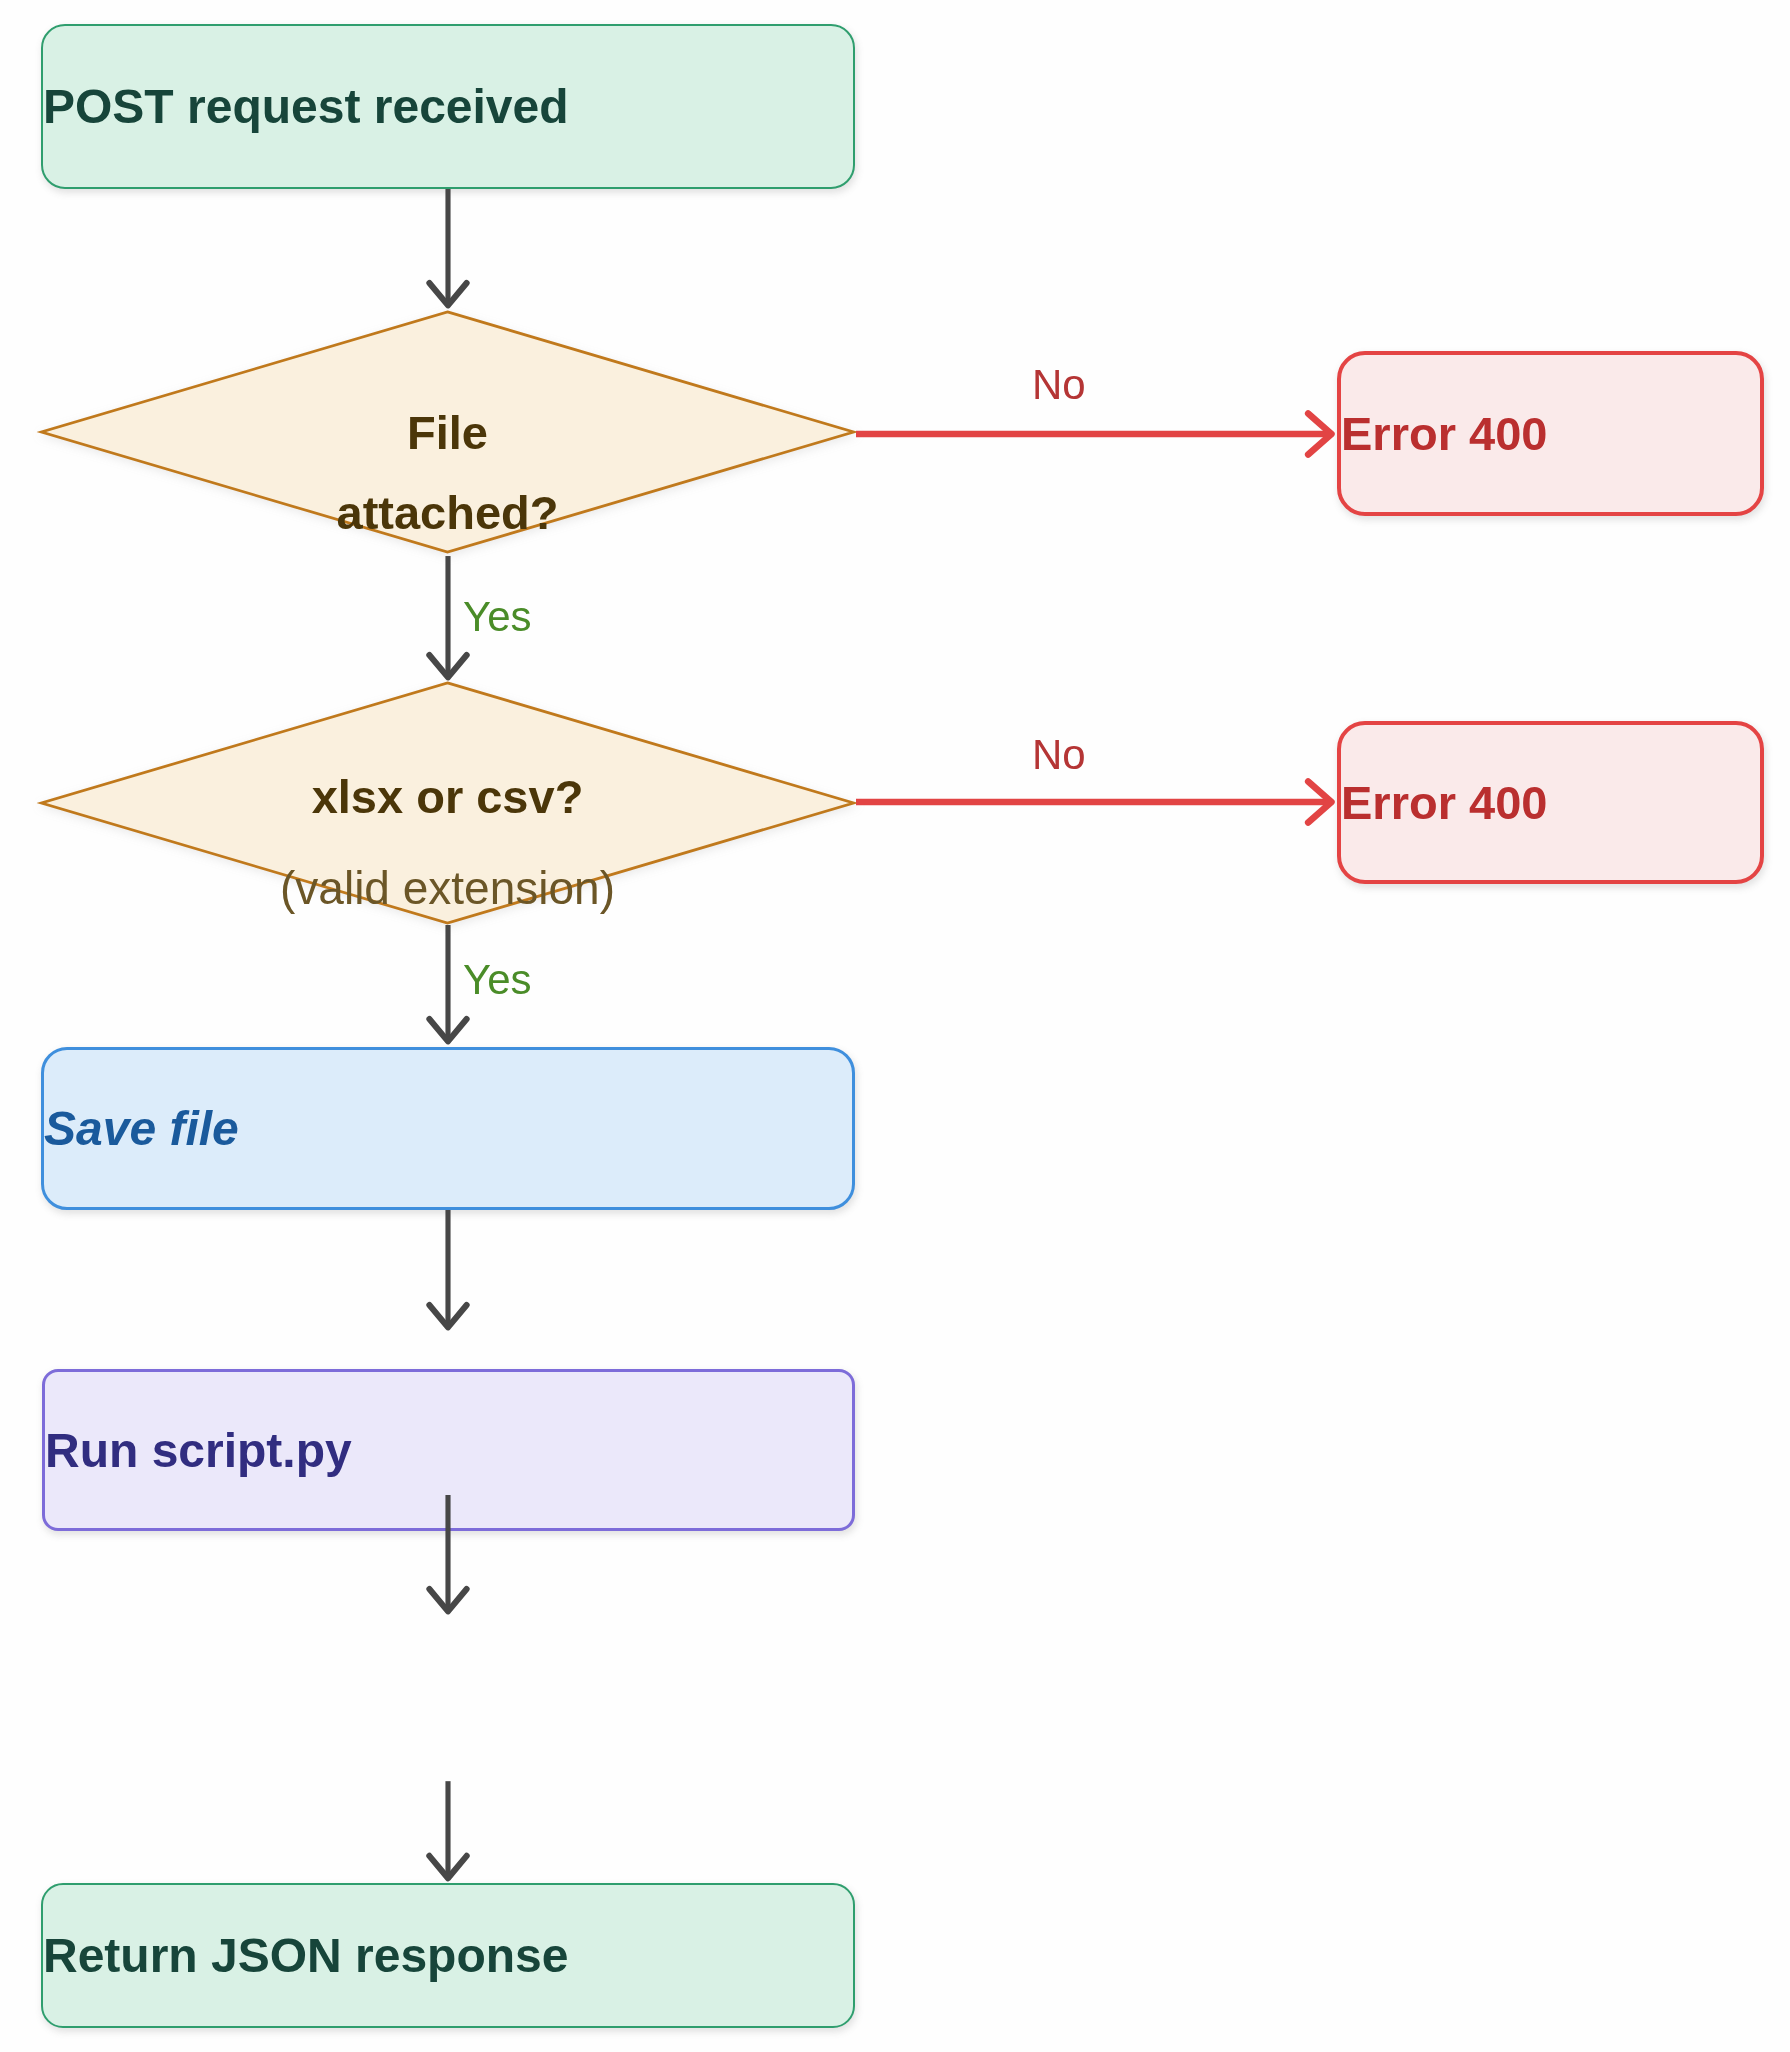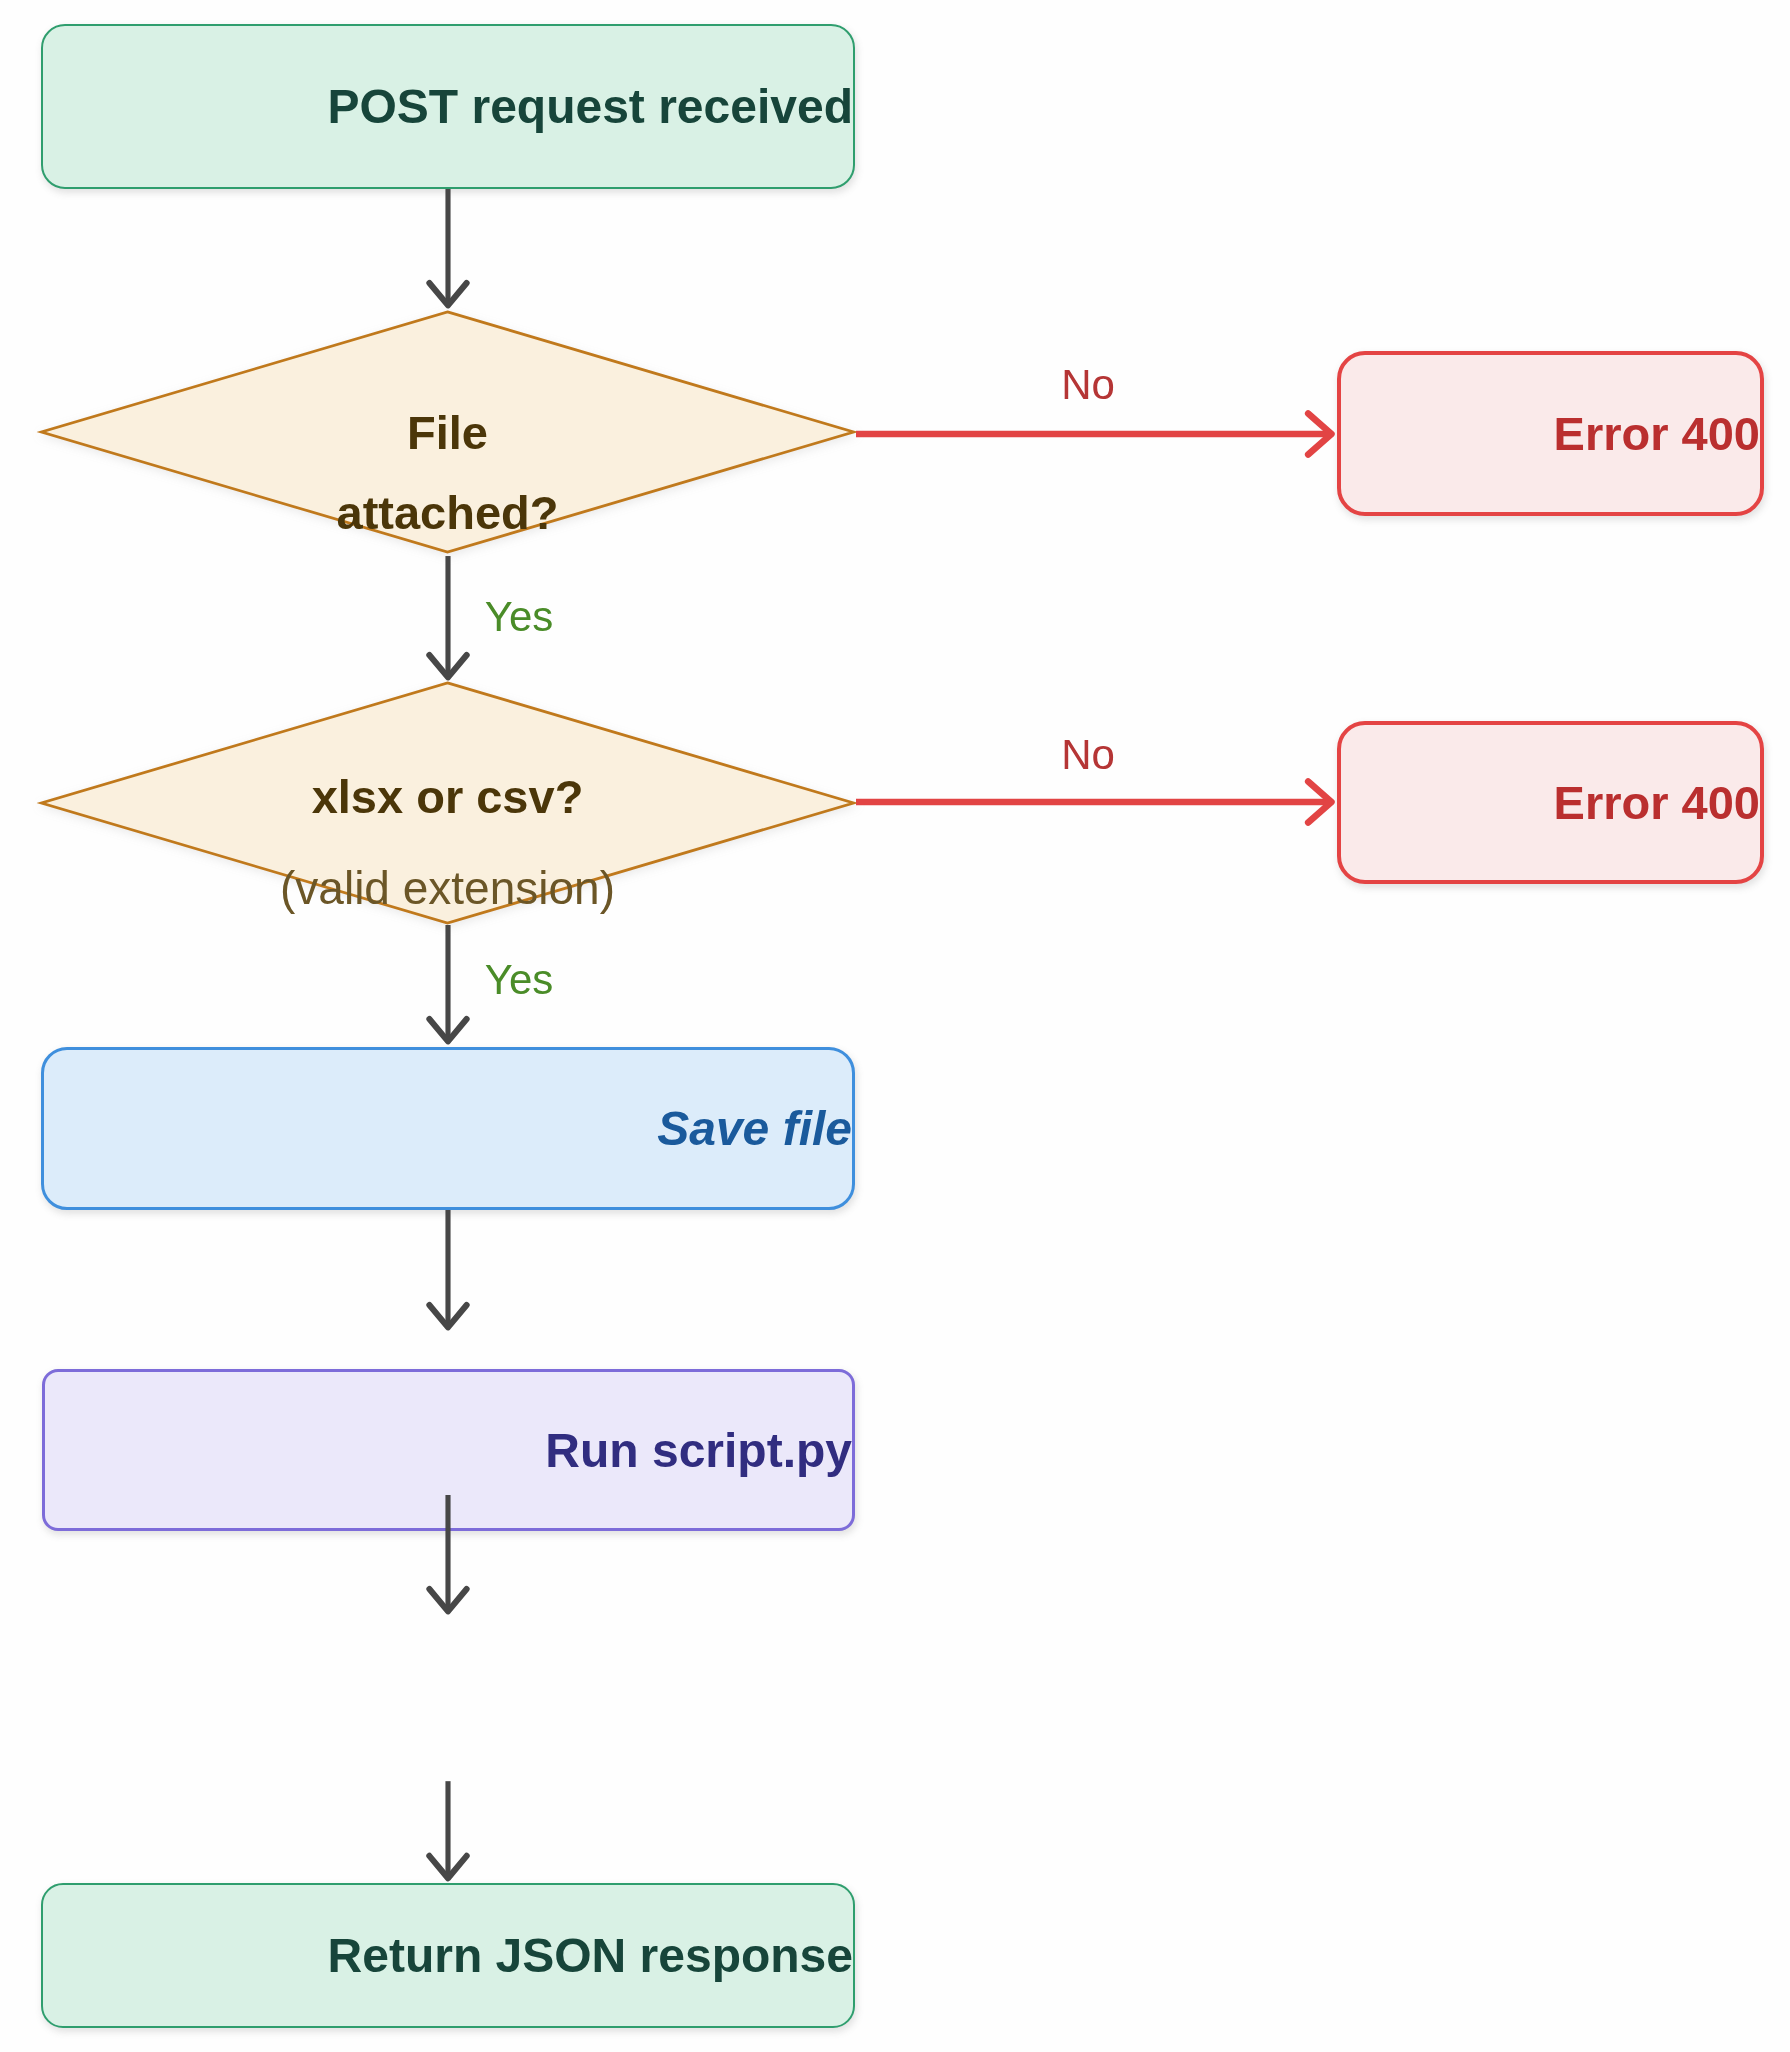--- a/index.html
+++ b/index.html
@@ -9,21 +9,21 @@
     --process-blue-fill:#dcecfa; --process-blue-border:#3f8fdd; --process-blue-text:#1a5a9c;
     --process-purple-fill:#ebe8fa; --process-purple-border:#7d6cd9; --process-purple-text:#312d80;
     --arrow:#474747; --yes-label:#4a8c28; --no-label:#b53535; --red-arrow:#e24444;
   }
   html,body{margin:0;padding:0;background:#ffffff;}
   .canvas{
     position:relative; width:1791px; height:2053px; background:#fefefe;
     font-family:"Liberation Sans", sans-serif; overflow:hidden;
   }
   .node{
-    position:absolute; box-sizing:border-box; display:flex; align-items:center; justify-content:flex-end;
+    position:absolute; box-sizing:border-box; display:flex; align-items:center; justify-content:flex-start;
     text-align:center; font-weight:700;
   }
   .rect{ box-shadow:1.9px 3.7px 7.5px rgba(100,100,100,0.18); }
   .green{
     background:var(--start-end-fill); border:2.8px solid var(--start-end-border);
     border-radius:24px; color:var(--start-end-text); font-size:48px;
   }
   .blue{
     background:var(--process-blue-fill); border:3.7px solid var(--process-blue-border);
     border-radius:26px; color:var(--process-blue-text); font-size:48px;
@@ -43,21 +43,21 @@
     stroke-width:3; stroke-linejoin:miter; }
   .diamond-label{
     position:absolute; left:0; top:0; width:100%; height:100%;
     display:flex; flex-direction:column; align-items:center; justify-content:center;
     row-gap:28px; text-align:right; transform:translateY(41px);
   }
   .dline1{ font-size:47px; font-weight:700; color:var(--decision-text); line-height:1.1; }
   .dline2{ font-size:47px; font-weight:700; color:var(--decision-text); line-height:1.1; }
   .dline2.sub{ font-size:46px; font-weight:400; color:var(--decision-subtext); }
   .edge-label{
-    position:absolute; width:112px; text-align:center; font-size:42px; font-weight:400; line-height:1.1;
+    position:absolute; width:112px; text-align:left; font-size:42px; font-weight:400; line-height:1.1;
   }
   .edge-label.yes{ color:var(--yes-label); }
   .edge-label.no{ color:var(--no-label); }
   .arrow{ position:absolute; overflow:visible; }
   .arrow .shaft-v{ stroke:var(--arrow); stroke-width:5.5; }
   .arrow .head-v{ stroke:var(--arrow); stroke-width:6.5; fill:none; stroke-linecap:round; stroke-linejoin:round; }
   .arrow .shaft-r{ stroke:var(--red-arrow); stroke-width:7; }
   .arrow .head-r{ stroke:var(--red-arrow); stroke-width:7; fill:none; stroke-linecap:round; stroke-linejoin:round; }
 </style>
 </head>

